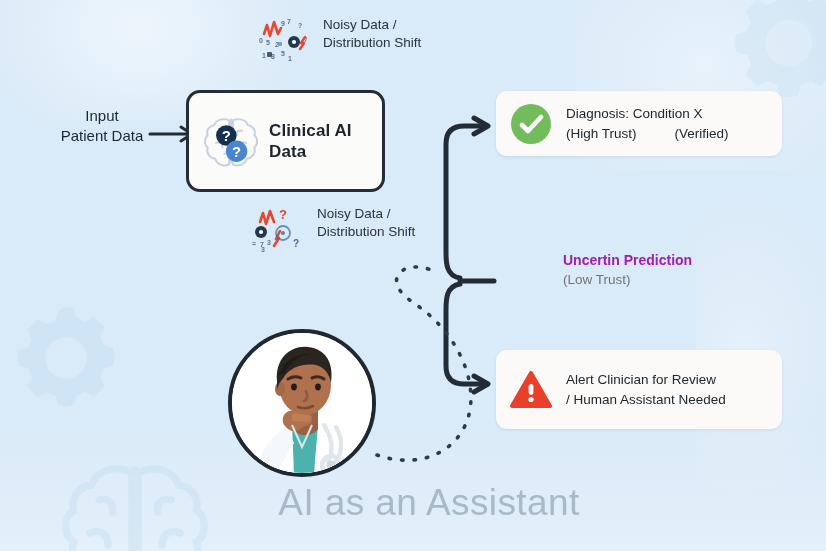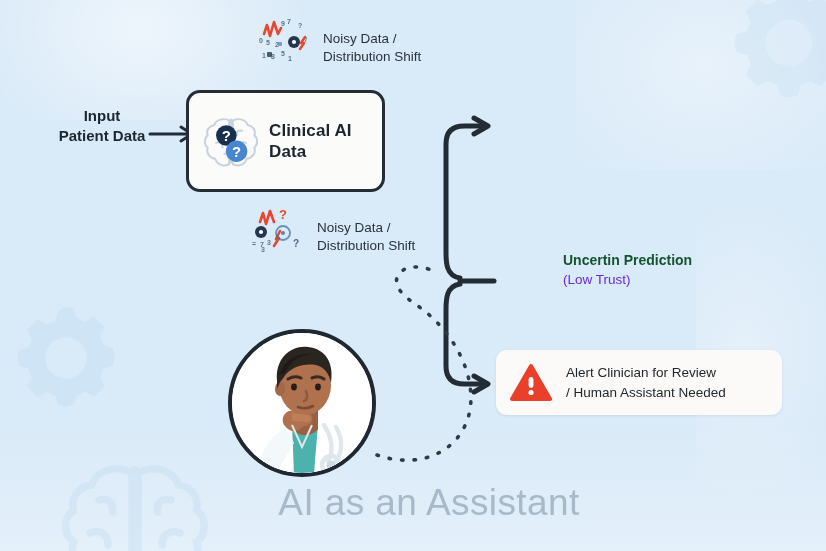--- a/index.html
+++ b/index.html
@@ -50,21 +50,21 @@
     color: #232b33;
     line-height: 1.30;
     white-space: pre-line;
   }
 
   
   #input-label {
     left: 32px; top: 106px; width: 140px;
     text-align: center;
     font-size: 15px;
-    font-weight: 700;
+    font-weight: 400;
     color: #1d2732;
   }
   #input-arrow { position: absolute; left: 148px; top: 123px; width: 48px; height: 22px; }
 
   
   #model-box {
     position: absolute;
     left: 186px; top: 90px;
     width: 199px; height: 102px;
     background: #fbfbf9;
@@ -79,21 +79,21 @@
   #model-title {
     font-size: 17px;
     font-weight: 700;
     color: #1c242e;
     line-height: 1.25;
     white-space: pre-line;
     letter-spacing: .1px;
   }
 
   
-  .noise-group { position: absolute; display: flex; align-items: flex-end; gap: 7px; }
+  .noise-group { position: absolute; display: flex; align-items: flex-start; gap: 7px; }
   #noise-top { left: 258px; top: 16px; }
   #noise-bottom { left: 252px; top: 205px; }
   .noise-icon { width: 58px; height: 50px; flex: 0 0 58px; }
   .noise-label {
     font-size: 13.5px;
     color: #2a333d;
     line-height: 1.32;
     white-space: pre-line;
   }
 
@@ -105,34 +105,34 @@
     position: absolute;
     background: #fbfaf8;
     border-radius: 11px;
     display: flex;
     align-items: center;
     gap: 14px;
     padding: 0 16px 0 14px;
     box-shadow: 0 1px 3px rgba(30,50,70,.10);
   }
   #card-diagnosis { left: 496px; top: 91px; width: 286px; height: 65px; }
-  #card-alert     { left: 496px; top: 350px; width: 286px; height: 65px; }
+  #card-alert     { left: 496px; top: 350px; width: 286px; height: 79px; }
   .card-icon { flex: 0 0 42px; width: 42px; height: 42px; }
   .card-text { font-size: 13.5px; color: #20282f; line-height: 1.42; }
   .card-line { display: flex; }
   .card-line .gap { display: inline-block; width: 38px; }
 
   
   #uncertain-title {
     left: 563px; top: 251px;
-    font-size: 14px; font-weight: 700; color: #14532d;
+    font-size: 14px; font-weight: 700; color: #a21caf;
   }
   #uncertain-sub {
     left: 563px; top: 271px;
-    font-size: 13.5px; color: #6d28d9;
+    font-size: 13.5px; color: #737373;
   }
 
   
   #clinician {
     position: absolute;
     left: 228px; top: 329px;
     width: 148px; height: 148px;
     border-radius: 50%;
     overflow: hidden;
     border: 4px solid #1f2730;
@@ -278,20 +278,34 @@
 
     <g fill="none" stroke="#2b3b49" stroke-width="3.6" stroke-linecap="round" stroke-dasharray="1.5 11">
       <path d="M377 455
                C 420 470 462 452 470 410
                C 476 372 452 330 418 306
                C 400 294 392 284 399 274
                C 406 264 424 266 436 272"></path>
     </g>
   </svg>
 
+  <div class="card" id="card-diagnosis">
+    <svg class="card-icon" viewBox="0 0 42 42">
+      <circle cx="21" cy="21" r="20" fill="#72bc5c"></circle>
+      <path d="M12 22l6 6 13-14" stroke="#ffffff" stroke-width="4.6" fill="none" stroke-linecap="round" stroke-linejoin="round"></path>
+    </svg>
+    <div class="card-text">
+      <div class="card-line">Diagnosis: Condition X</div>
+      <div class="card-line">
+        <span>(High Trust)</span>
+        <span class="gap"></span>
+        <span>(Verified)</span>
+      </div>
+    </div>
+  </div>
 
   <div class="lbl" id="uncertain-title">Uncertin Prediction</div>
   <div class="lbl" id="uncertain-sub">(Low Trust)</div>
 
   <div class="card" id="card-alert">
     <svg class="card-icon" viewBox="0 0 42 42">
       <path d="M21 4 L40 37 H2 Z" fill="#e8402b" stroke="#e8402b" stroke-width="4" stroke-linejoin="round"></path>
       <rect x="18.6" y="15" width="4.8" height="11" rx="2.4" fill="#ffffff"></rect>
       <circle cx="21" cy="30.5" r="2.6" fill="#ffffff"></circle>
     </svg>

